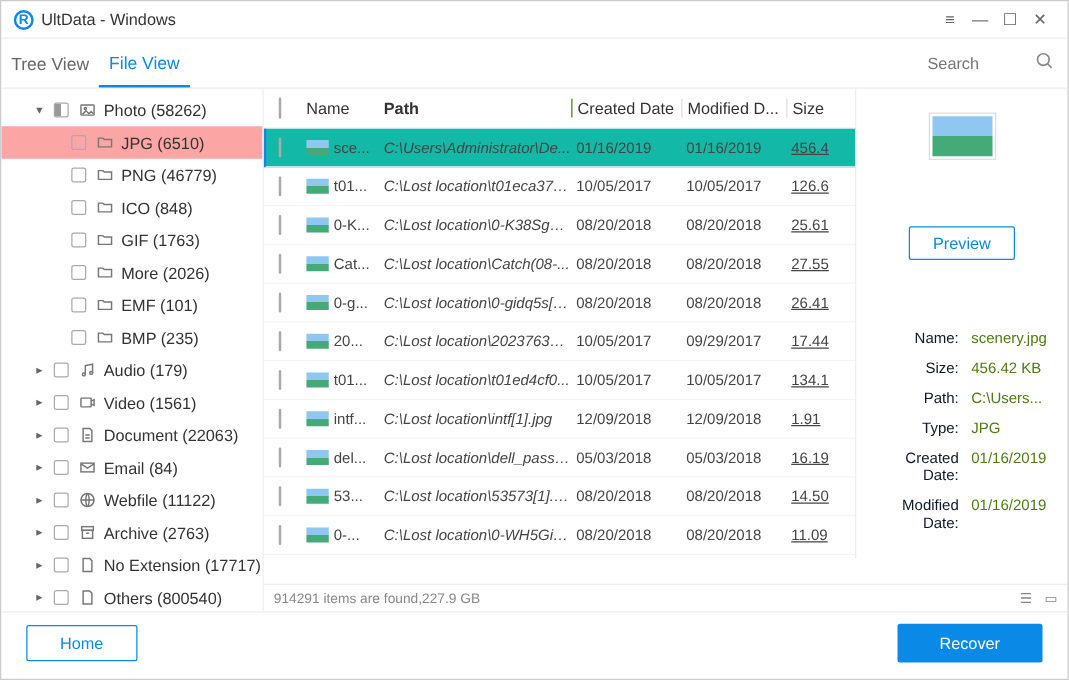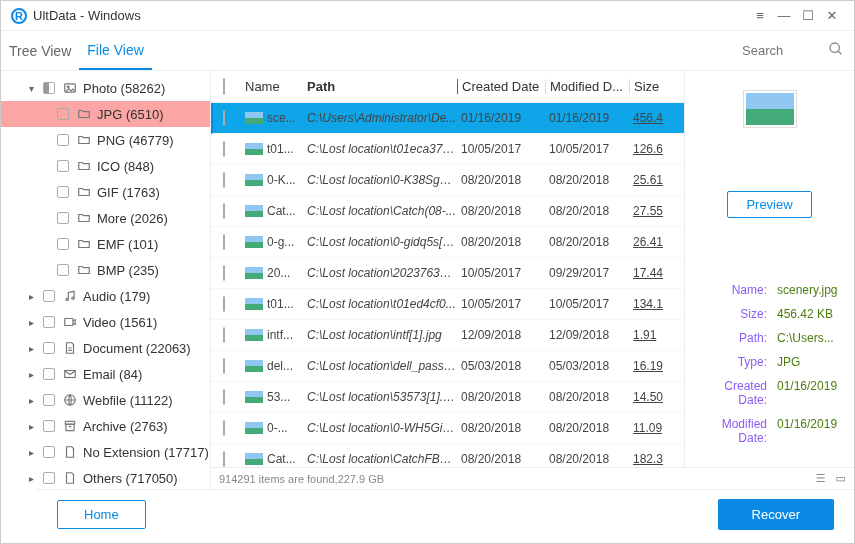--- a/index.html
+++ b/index.html
@@ -20,49 +20,49 @@
 .sidebar { width: 210px; border-right: 1px solid #eee; overflow: hidden; padding-top: 4px; }
 .tree-row { display: flex; align-items: center; height: 26px; padding-left: 10px; cursor: pointer; white-space: nowrap; }
 .tree-row.indent2 { padding-left: 28px; }
 .tree-row.indent3 { padding-left: 56px; }
 .tree-row.active { background: #fca5a5; }
 .caret { width: 8px; display: inline-block; color: #666; font-size: 10px; margin-right: 6px; }
 .cb { width: 12px; height: 12px; border: 1px solid #aaa; border-radius: 2px; margin-right: 8px; flex-shrink: 0; }
 .cb-half { background: linear-gradient(90deg, #999 50%, #fff 50%); }
 .ticon { width: 14px; height: 14px; margin-right: 6px; display: inline-flex; align-items: center; justify-content: center; color: #777; }
 .ticon svg { width: 14px; height: 14px; }
-.content { flex: 1; display: flex; flex-direction: column; overflow: hidden; }
+.content { flex: 1; display: flex; flex-direction: column; overflow: hidden; gap: 20px; }
 .table-wrap { flex: 1; display: flex; overflow: hidden; }
 .table { flex: 1; overflow: hidden; }
 .thead { display: flex; align-items: center; height: 32px; background: #fff; border-bottom: 1px solid #eee; padding-left: 12px; font-size: 13px; color: #333; }
 .th-cb { width: 22px; }
 .th-name { width: 62px; }
 .th-path { width: 150px; font-weight: bold; }
 .th-cdate { width: 88px; border-left: 1px solid #4d7c0f; padding-left: 4px; }
 .th-mdate { width: 84px; border-left: 1px solid #ddd; padding-left: 4px; }
 .th-size { width: 40px; border-left: 1px solid #ddd; padding-left: 4px; }
 .trow { display: flex; align-items: center; height: 31px; padding-left: 12px; font-size: 12px; color: #444; border-bottom: 1px solid #f5f5f5; }
-.trow.sel { background: #0ea5e9; border-left: 2px solid #0a8ae6; padding-left: 10px; }
+.trow.sel { background: #14b8a6; border-left: 2px solid #0a8ae6; padding-left: 10px; }
 .td-cb { width: 22px; }
 .td-name { width: 62px; display: flex; align-items: center; overflow: hidden; white-space: nowrap; }
 .td-path { width: 150px; overflow: hidden; white-space: nowrap; text-overflow: ellipsis; font-style: italic; }
 .td-cdate { width: 88px; padding-left: 4px; }
 .td-mdate { width: 84px; padding-left: 4px; }
 .td-size { width: 40px; padding-left: 4px; text-decoration: underline; }
 .thumb-sm { width: 18px; height: 12px; background: linear-gradient(#8fc7f0 50%, #4a7 50%); margin-right: 4px; flex-shrink: 0; }
 .detail { width: 170px; border-left: 1px solid #eee; padding: 22px 14px; display: flex; flex-direction: column; align-items: center; justify-content: space-between; }
 .detail .thumb { width: 48px; height: 32px; background: linear-gradient(#8fc7f0 50%, #4a7 50%); margin-bottom: 18px; box-shadow: 0 0 0 2px #fff, 0 0 0 3px #ddd; }
 .preview-btn { border: 1px solid #0a8ae6; color: #0a8ae6; background: #fff; padding: 5px 18px; border-radius: 2px; cursor: pointer; margin-bottom: 18px; font-size: 13px; }
 .detail dl { display: grid; grid-template-columns: 78px 1fr; row-gap: 10px; font-size: 12px; width: 100%; }
-.detail dt { text-align: right; color: #8b5cf6; padding-right: 10px; }
+.detail dt { text-align: right; color: #0f172a; padding-right: 10px; }
 .detail dd { color: #4d7c0f; white-space: nowrap; overflow: hidden; text-overflow: ellipsis; }
 .statusbar { height: 22px; display: flex; align-items: center; padding: 0 8px; font-size: 11px; color: #888; border-top: 1px solid #eee; }
 .statusbar .spacer { flex: 1; }
 .view-toggle { display: flex; gap: 10px; color: #888; }
-.footer { height: 50px; display: flex; align-items: center; padding: 0 20px; border-top: 1px solid #eee; margin-left: 36px; }
+.footer { height: 50px; display: flex; align-items: center; padding: 0 20px; border-top: 1px solid #eee; }
 .home-btn { border: 1px solid #0a8ae6; color: #0a8ae6; background: #fff; padding: 6px 26px; border-radius: 2px; cursor: pointer; font-size: 13px; }
 .footer .spacer { flex: 1; }
 .recover-btn { background: #0a8ae6; color: #fff; border: none; padding: 8px 34px; border-radius: 2px; cursor: pointer; font-size: 13px; }
 </style>
 </head>
 <body>
 
 <div class="titlebar">
   <span class="logo">R</span>
   <span>UltData - Windows</span>
@@ -246,21 +246,21 @@
         <span>No Extension (17717)</span>
       </div>
       <div class="tree-row indent2">
         <span class="caret">▸</span>
         <span class="cb"></span>
         <span class="ticon">
           <svg viewBox="0 0 24 24" fill="none" stroke="currentColor" stroke-width="2">
             <path d="M6 3h9l3 3v15H6z"></path>
           </svg>
         </span>
-        <span>Others (717050)</span>
+        <span>Others (800540)</span>
       </div>
     </div>
 
   <div class="content">
     <div class="table-wrap">
       <div class="table">
         <div class="thead">
           <span class="th-cb"><span class="cb"></span></span>
           <span class="th-name">Name</span>
           <span class="th-path">Path</span>

